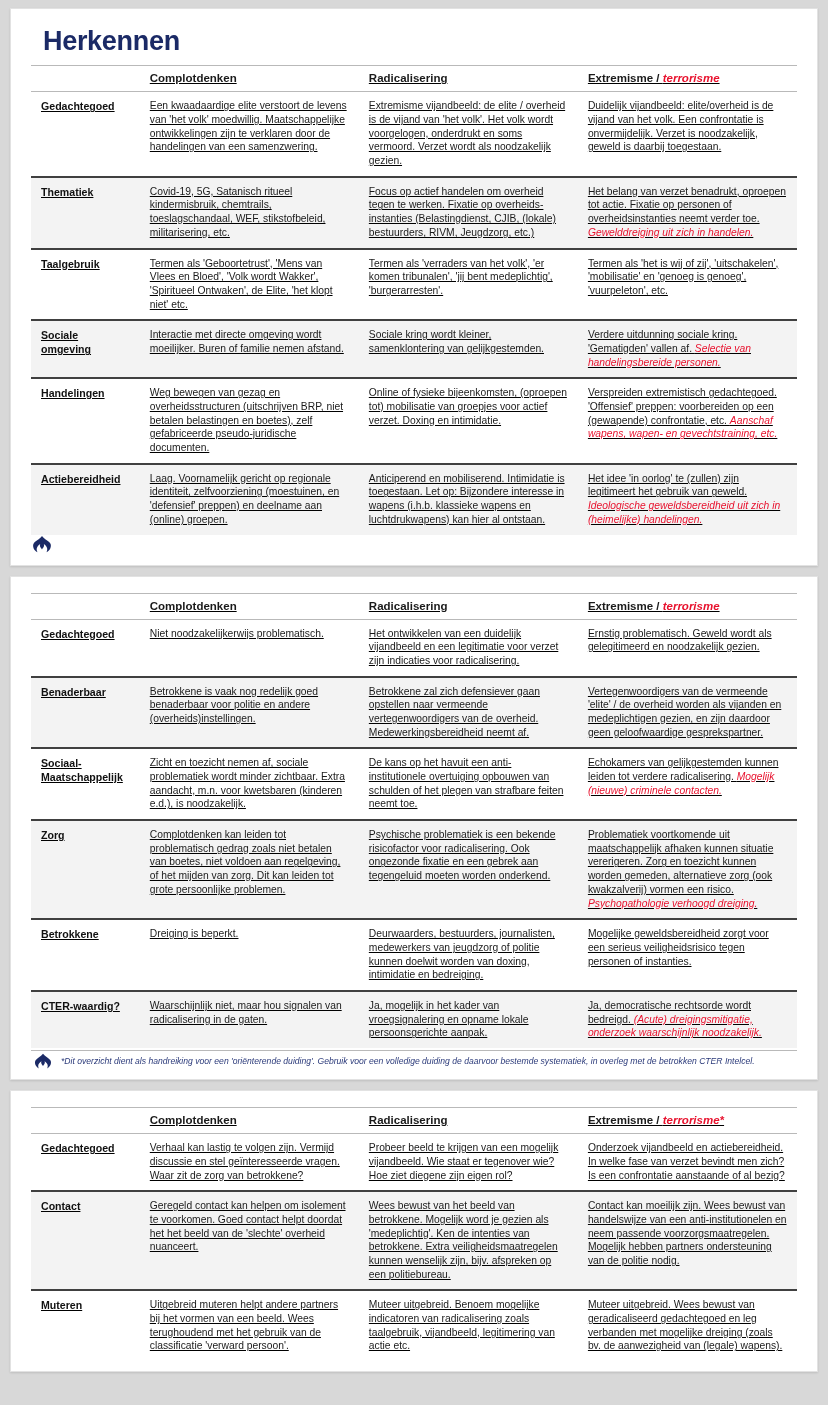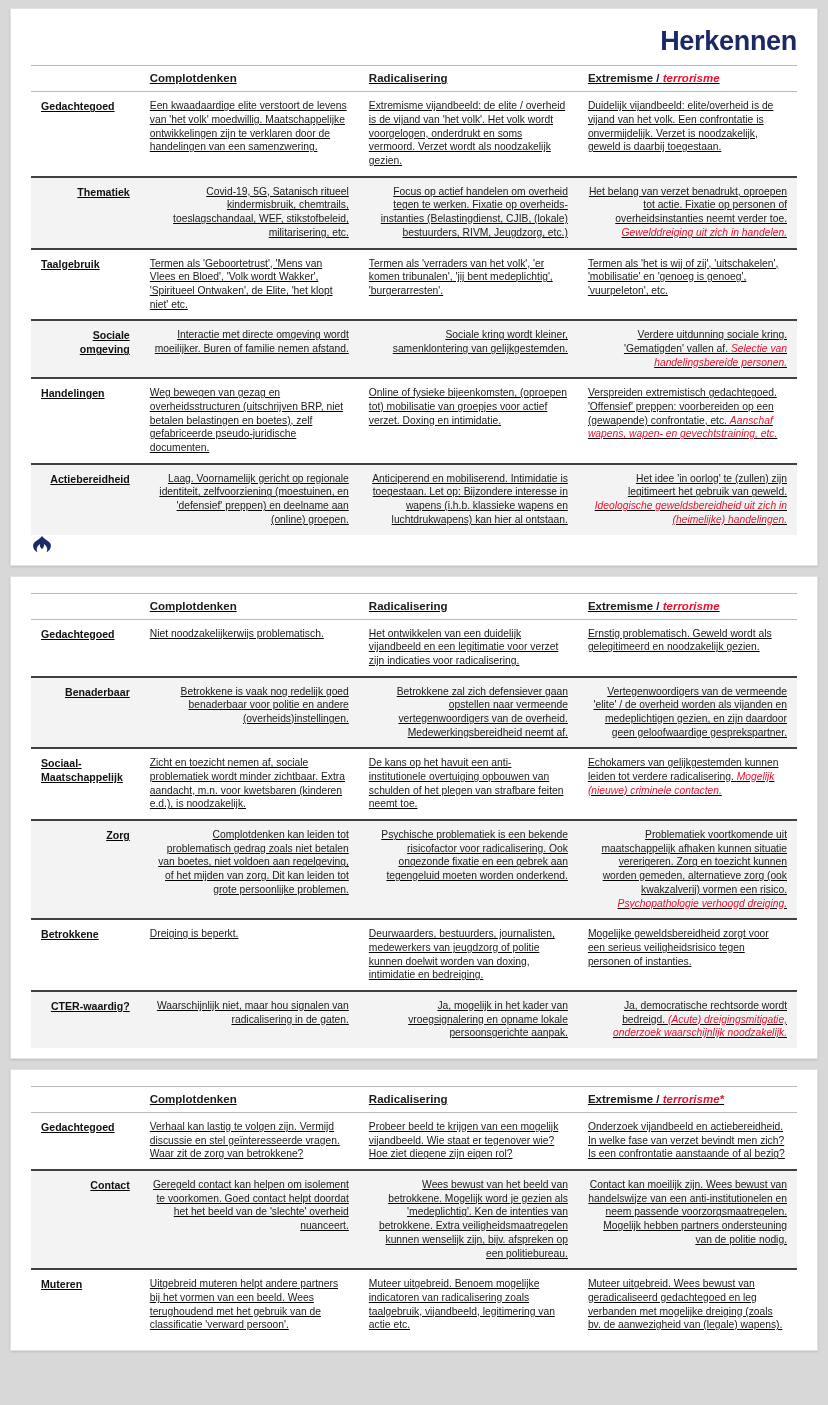--- a/index.html
+++ b/index.html
@@ -23,23 +23,22 @@
     background: #ffffff;
     border: 1px solid #e2e2e2;
     box-shadow: 0 1px 2px rgba(0,0,0,0.12);
     padding: 16px 20px 10px 20px;
   }
   .sect-title {
     color: #1b2a66;
     font-size: 27px;
     font-weight: bold;
     letter-spacing: -0.3px;
-    margin: 2px 0 10px 20px;
+    margin: 2px 0 10px 12px;
     line-height: 1.05;
-    text-align: right;
   }
   .sect-title .star { font-size: 22px; }
   table {
     width: 100%;
     border-collapse: collapse;
     table-layout: fixed;
     text-decoration: underline;
   }
   col.c0 { width: 14.2%; }
   col.c1 { width: 28.6%; }
@@ -64,21 +63,21 @@
     padding: 7px 10px 8px 10px;
     vertical-align: top;
     border-bottom: 2px solid #404040;
   }
   tbody tr:last-child td { border-bottom: none; }
   tbody td.rowhead {
     font-weight: bold;
     font-size: 10.6px;
     color: #111;
   }
-  tbody tr.alt td { background: #f3f3f3; text-align: right; }
+  tbody tr.alt td { background: #f3f3f3; }
   .em { color: #e8112d; font-style: italic; }
   .footer-note {
     border-top: 1px solid #b9b9b9;
     margin-top: 2px;
     padding: 5px 0 2px 30px;
     font-size: 8.6px;
     color: #2b3a7a;
     font-style: italic;
     position: relative;
     line-height: 1.3;
@@ -220,20 +219,26 @@
           <td><span>Mogelijke geweldsbereidheid zorgt voor een serieus veiligheidsrisico tegen personen of instanties.</span><span class="em"></span></td>
         </tr>
         <tr class="alt">
           <td class="rowhead">CTER-waardig?</td>
           <td>Waarschijnlijk niet, maar hou signalen van radicalisering in de gaten.</td>
           <td>Ja, mogelijk in het kader van vroegsignalering en opname lokale persoonsgerichte aanpak.</td>
           <td><span>Ja, democratische rechtsorde wordt bedreigd. </span><span class="em">(Acute) dreigingsmitigatie, onderzoek waarschijnlijk noodzakelijk.</span></td>
         </tr>
       </tbody>
     </table>
+    <div class="footer-note">
+      <svg class="note-logo" viewBox="0 0 24 22">
+        <path d="M12 1 C9 5 5 6 3 9 C1 12 3 17 7 19 C5 15 7 12 10 10 C9 13 11 14 12 16 C13 14 15 13 14 10 C17 12 19 15 17 19 C21 17 23 12 21 9 C19 6 15 5 12 1 Z" fill="#1b2a66"></path>
+      </svg>
+      <span>*Dit overzicht dient als handreiking voor een 'oriënterende duiding'. Gebruik voor een volledige duiding de daarvoor bestemde systematiek, in overleg met de betrokken CTER Intelcel.</span>
+    </div>
   </div>
 
   <div class="card">
     <table>
       <colgroup>
           <col class="c0">
           <col class="c1">
           <col class="c2">
           <col class="c3">
         </colgroup>

